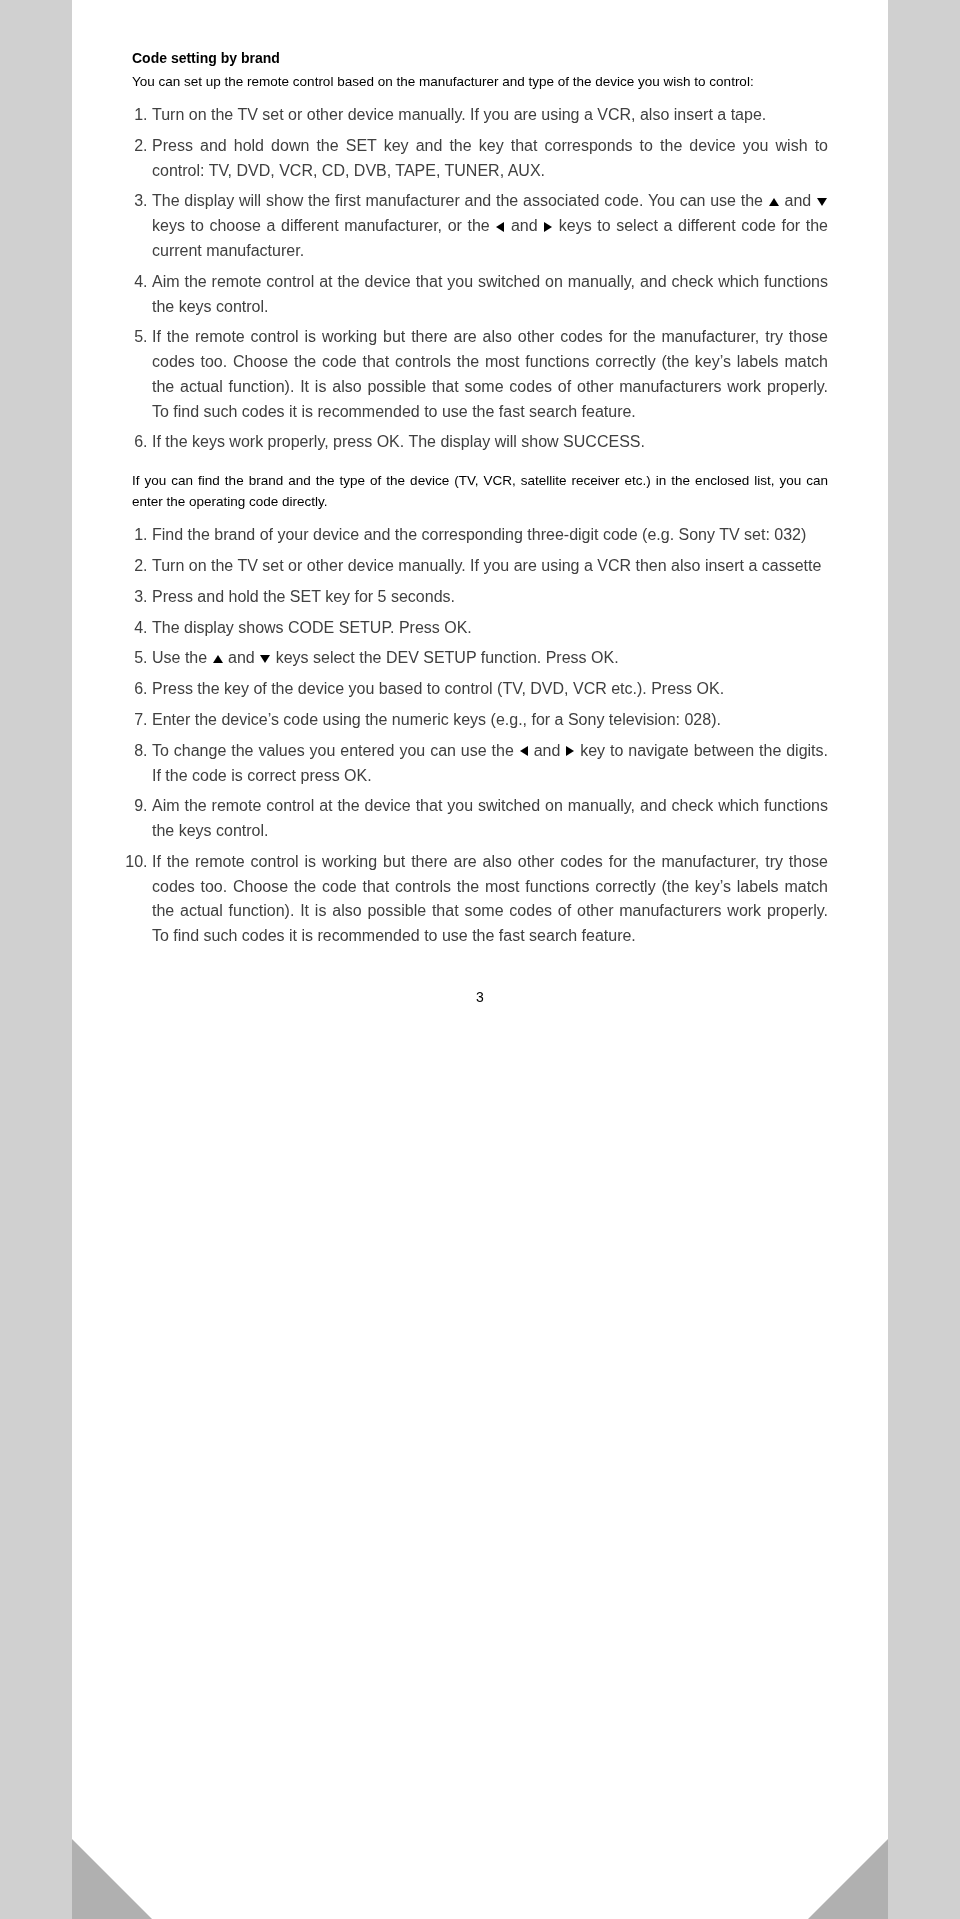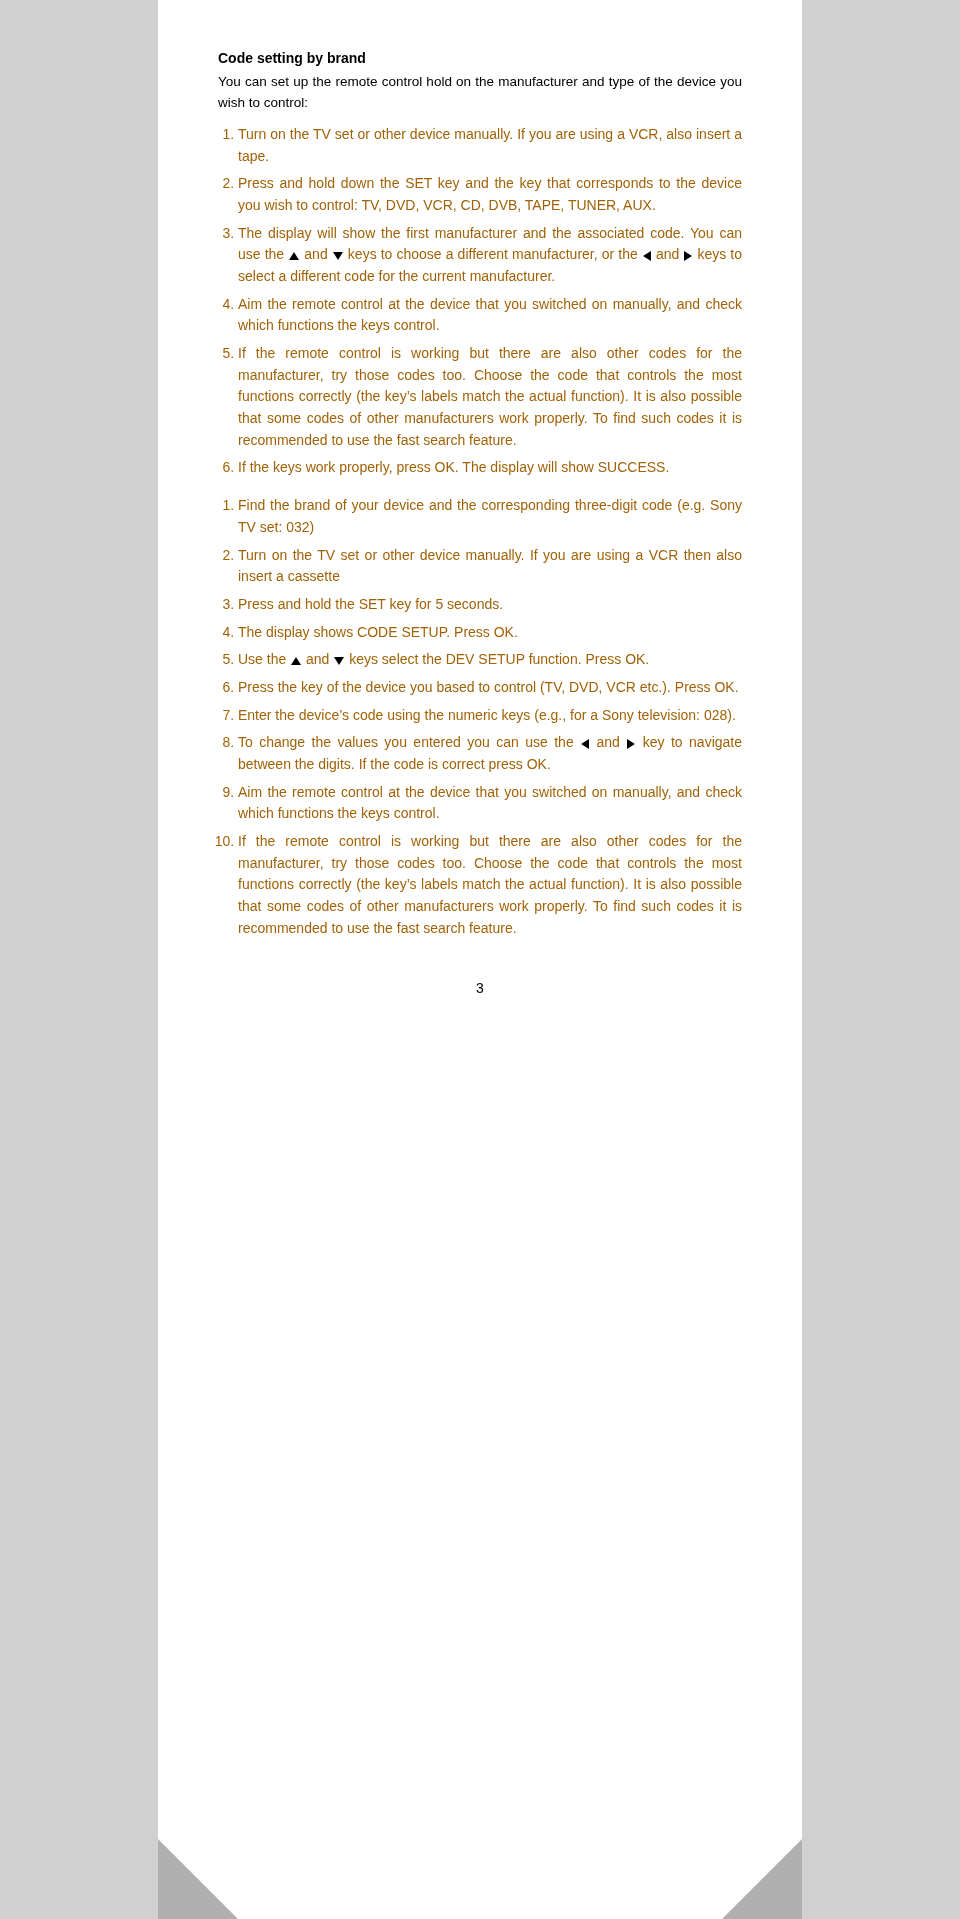--- a/index.html
+++ b/index.html
@@ -11,21 +11,21 @@
     body {
       background-color: #d0d0d0;
       display: flex;
       justify-content: center;
       align-items: flex-start;
       min-height: 1919px;
       font-family: Arial, Helvetica, sans-serif;
     }
 
     .page-container {
-      width: 644px;
+      width: 816px;
       min-height: 1919px;
       background-color: #ffffff;
       padding: 50px 60px 80px 60px;
       position: relative;
     }
 
     .section-title {
       font-size: 14px;
       font-weight: bold;
       margin-bottom: 6px;
@@ -39,23 +39,23 @@
       text-align: justify;
       margin-bottom: 10px;
     }
 
     .ordered-list {
       margin: 8px 0 12px 0;
       padding-left: 20px;
     }
 
     .ordered-list li {
-      font-size: 14px;
+      font-size: 16px;
       line-height: 1.55;
-      color: #a16207;
+      color: #404040;
       text-align: justify;
       margin-bottom: 6px;
     }
 
     .section-gap {
       margin-top: 16px;
     }
 
     .page-number {
       text-align: center;
@@ -130,34 +130,35 @@
       clip-path: polygon(100% 0, 100% 100%, 0 100%);
     }
   </style>
 </head>
 <body>
 
 <div class="page-container">
 
   <div>
     <div class="section-title">Code setting by brand</div>
-    <p class="body-text">You can set up the remote control hold on the manufacturer and type of the device you wish to control:</p>
+    <p class="body-text">You can set up the remote control based on the manufacturer and type of the device you wish to control:</p>
 
     <ol class="ordered-list">
       <li>Turn on the TV set or other device manually. If you are using a VCR, also insert a tape.</li>
       <li>Press and hold down the SET key and the key that corresponds to the device you wish to control: TV, DVD, VCR, CD, DVB, TAPE, TUNER, AUX.</li>
       <li>The display will show the first manufacturer and the associated code. You can use the <span class="tri-up"></span> and <span class="tri-down"></span> keys to choose a different manufacturer, or the <span class="tri-left"></span> and <span class="tri-right"></span> keys to select a different code for the current manufacturer.</li>
       <li>Aim the remote control at the device that you switched on manually, and check which functions the keys control.</li>
       <li>If the remote control is working but there are also other codes for the manufacturer, try those codes too. Choose the code that controls the most functions correctly (the key’s labels match the actual function). It is also possible that some codes of other manufacturers work properly. To find such codes it is recommended to use the fast search feature.</li>
       <li>If the keys work properly, press OK. The display will show SUCCESS.</li>
     </ol>
 
   </div>
 
   <div class="section-gap">
+    <p class="body-text">If you can find the brand and the type of the device (TV, VCR, satellite receiver etc.) in the enclosed list, you can enter the operating code directly.</p>
 
     <ol class="ordered-list">
       <li>Find the brand of your device and the corresponding three-digit code (e.g. Sony TV set: 032)</li>
       <li>Turn on the TV set or other device manually. If you are using a VCR then also insert a cassette</li>
       <li>Press and hold the SET key for 5 seconds.</li>
       <li>The display shows CODE SETUP. Press OK.</li>
       <li>Use the <span class="tri-up"></span> and <span class="tri-down"></span> keys select the DEV SETUP function. Press OK.</li>
       <li>Press the key of the device you based to control (TV, DVD, VCR etc.). Press OK.</li>
       <li>Enter the device’s code using the numeric keys (e.g., for a Sony television: 028).</li>
       <li>To change the values you entered you can use the <span class="tri-left"></span> and <span class="tri-right"></span> key to navigate between the digits. If the code is correct press OK.</li>

